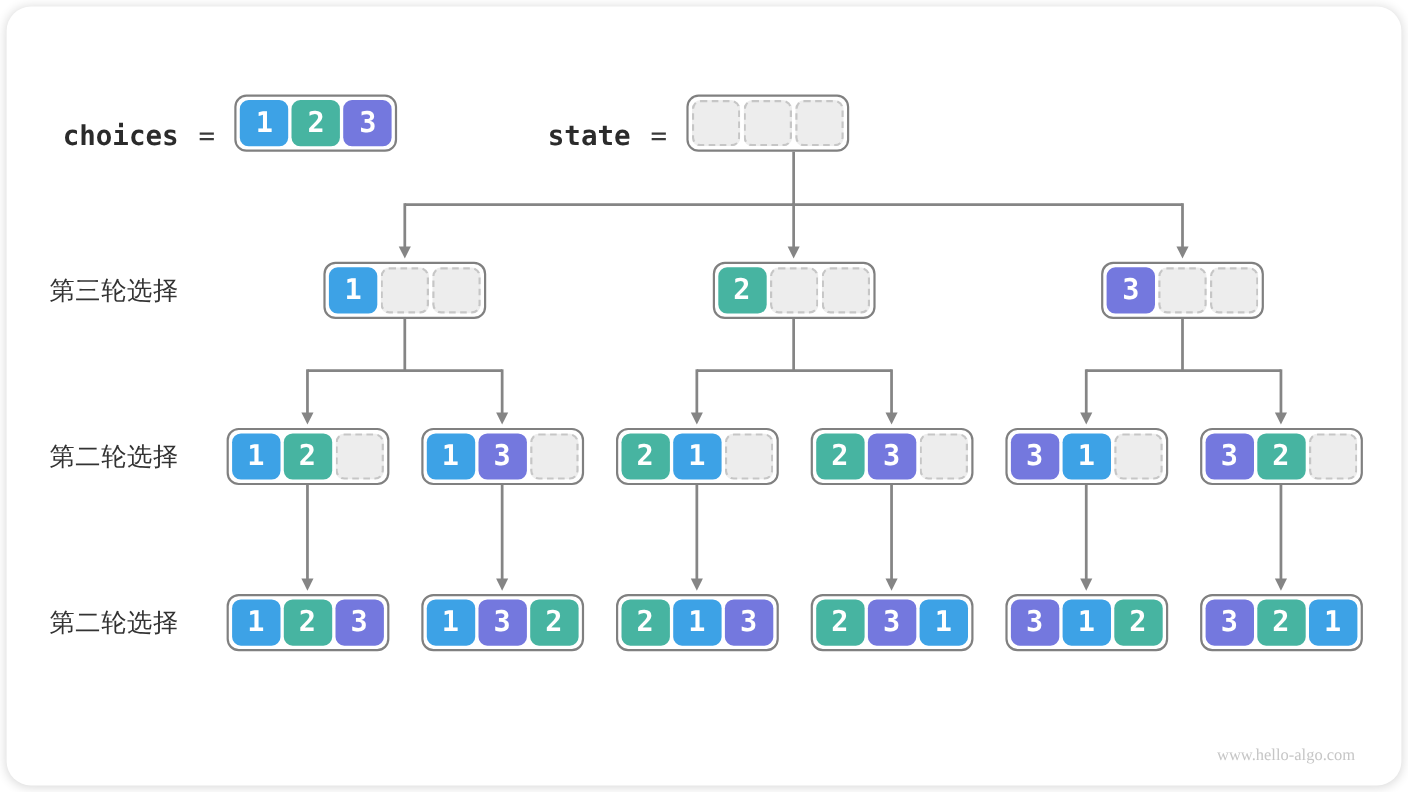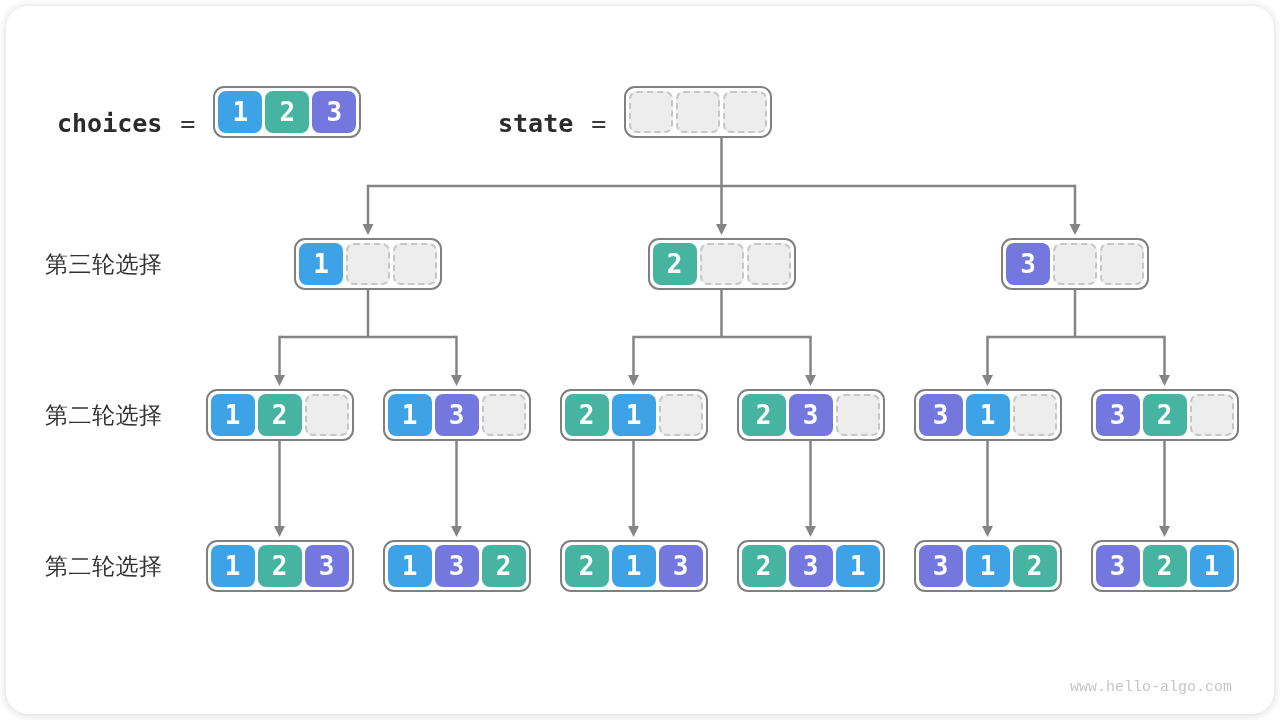--- a/index.html
+++ b/index.html
@@ -43,21 +43,21 @@
     position:absolute;left:39px;transform:translateY(-50%);
     font-family:"Liberation Sans","DejaVu Sans",sans-serif;
     font-size:23px;color:#333333;white-space:nowrap;letter-spacing:0.5px;
   }
   .rl-0{top:258px;}
   .rl-1{top:409px;text-align:right;}
   .rl-2{top:560px;}
   
   .footer{
     position:absolute;right:42px;bottom:18px;
-    font-family:Liberation Mono, monospace;
+    font-family:Liberation Serif, serif;
     font-size:15px;color:#c6c6c6;
   }
 </style>
 </head>
 <body>
 
 <div class="card" style="--c1: #3da2e6; --c2: #47b4a1; --c3: #7478de; --box-border: #808080; --empty-fill: #ededed; --empty-border: #c6c6c6;">
   <svg id="arrows" xmlns="http://www.w3.org/2000/svg" viewBox="0 0 1280 720">
       <g stroke="#858585" stroke-width="2.5" fill="#858585">
         <line x1="721.5" y1="138" x2="721.5" y2="186"></line>

